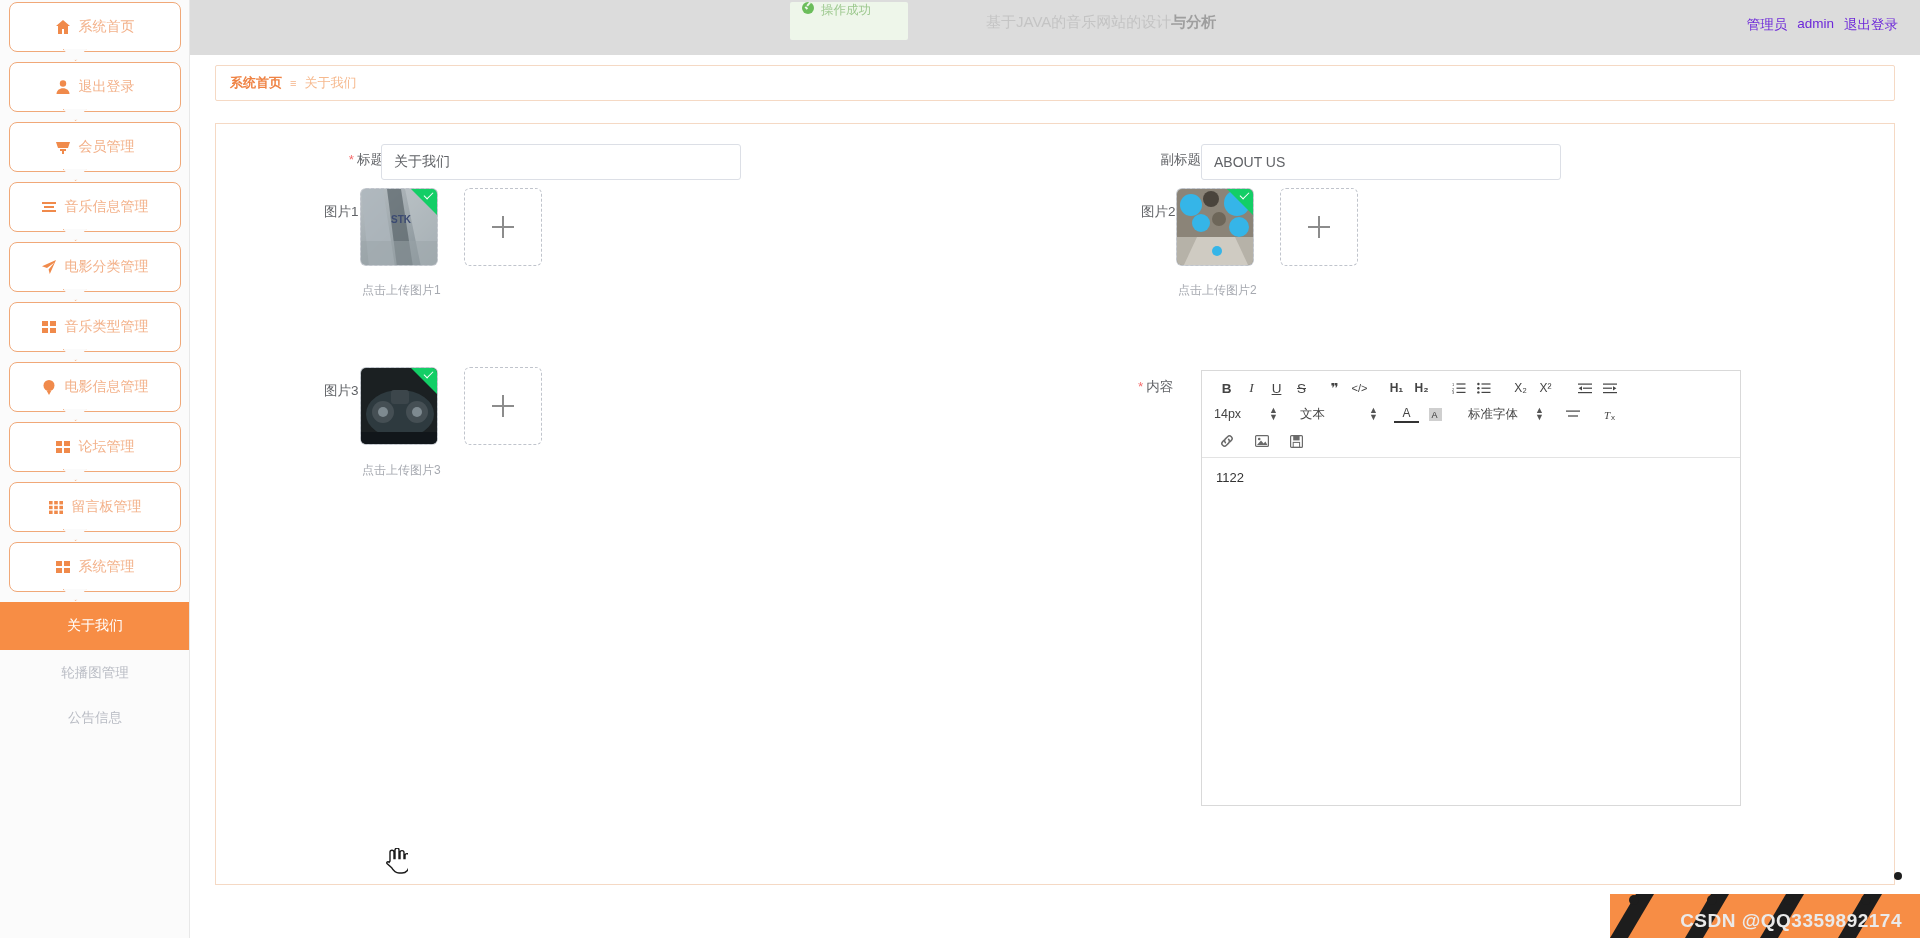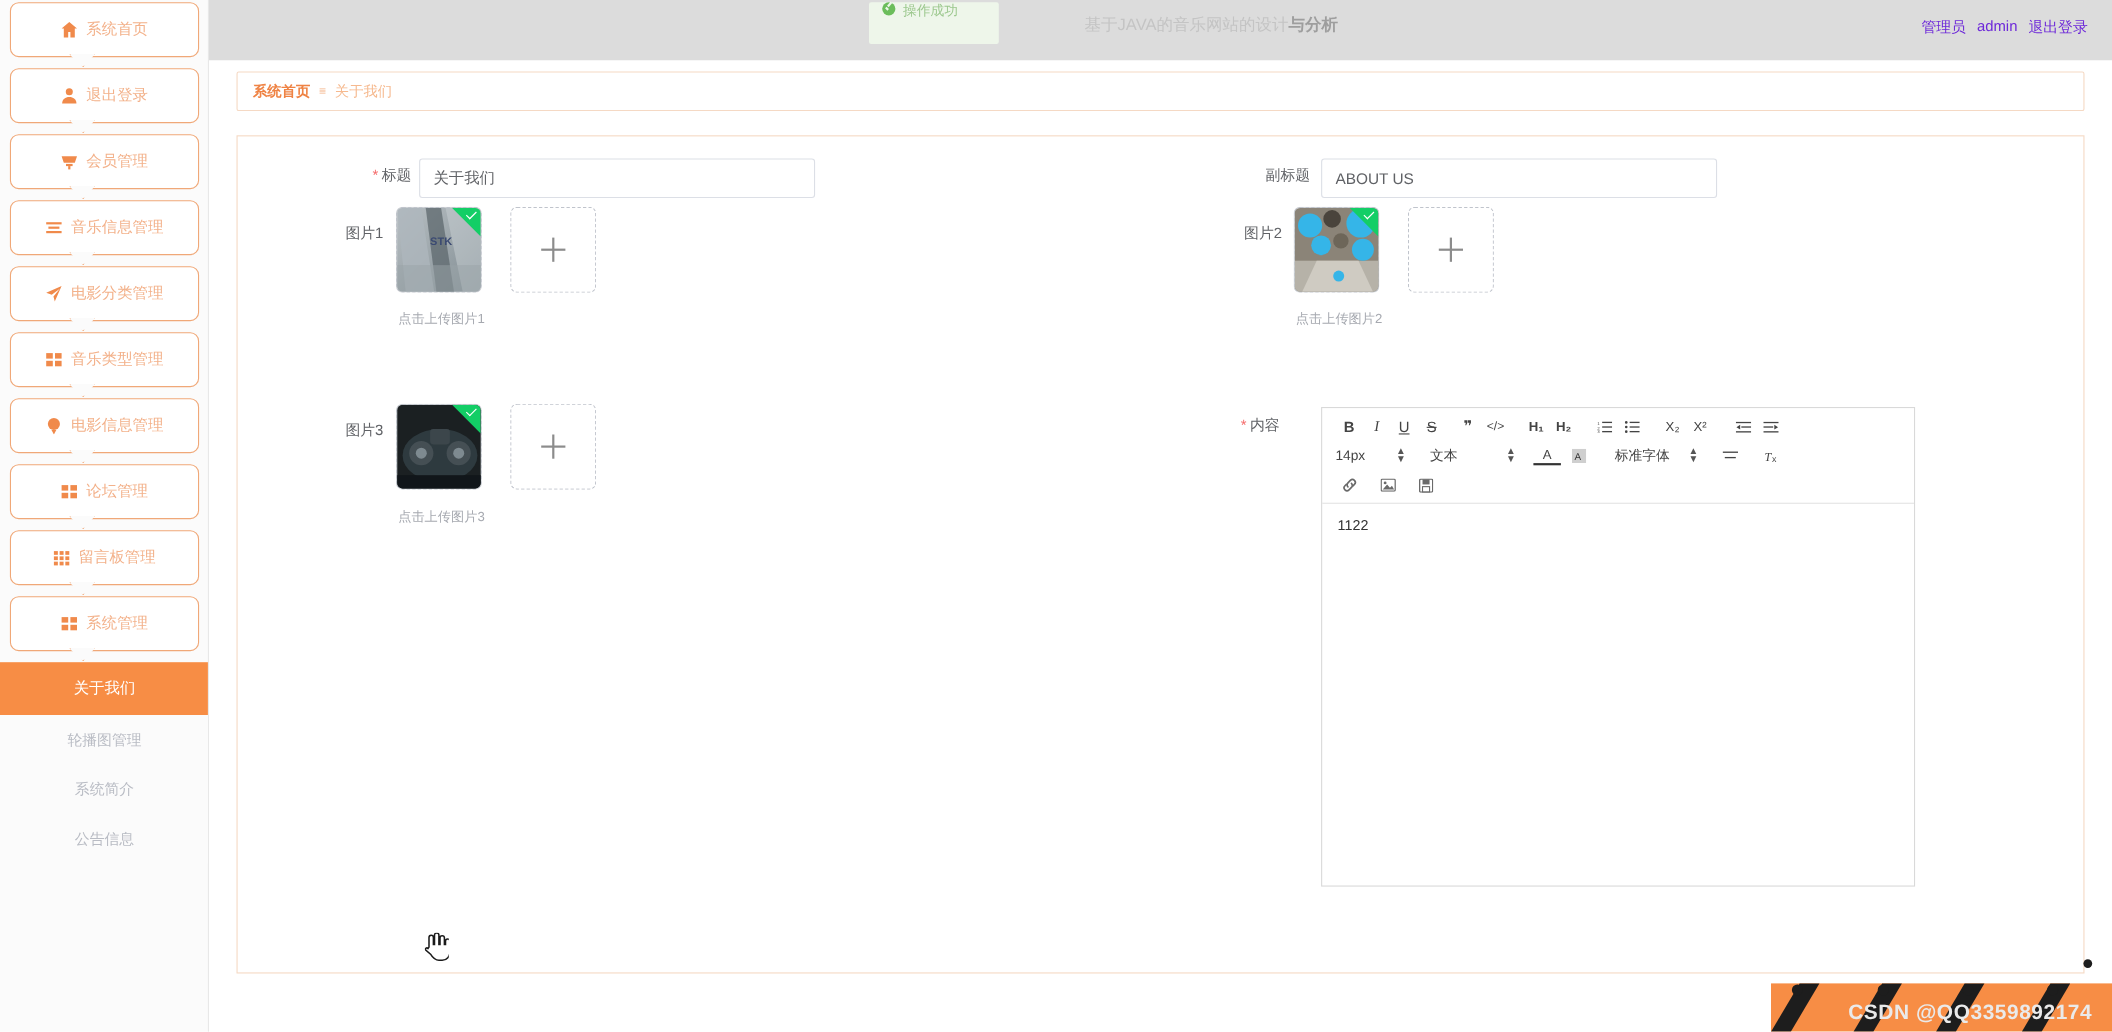--- a/index.html
+++ b/index.html
@@ -107,20 +107,21 @@
   .bc-cur { color: #f6b98e; }
 
   .form-card {
     margin-top: 22px; height: 762px;
     border: 1px solid #f5d9c4; background: #fff; position: relative;
   }
 
   .field-label {
     font-size: 13.5px; color: #606266; text-align: right;
     white-space: nowrap;
+    margin-left: 10px;
   }
   .req { color: #f56c6c; margin-right: 3px; }
 
   .inp {
     border: 1px solid #dcdfe6; border-radius: 3px; height: 36px;
     font-size: 14px; color: #606266; padding: 0 12px; outline: none;
     font-family: "Liberation Sans", sans-serif; background: #fff;
   }
 
   
@@ -323,23 +324,20 @@
           </svg>
       </span>
       <span class="menu-label">系统管理</span>
     </div>
 
     <div class="submenu-active">
       <span class="sub-label">关于我们</span>
     </div>
     <div class="submenu">
       <span class="sub-label">轮播图管理</span>
-    </div>
-    <div class="submenu">
-      <span class="sub-label">系统简介</span>
     </div>
     <div class="submenu">
       <span class="sub-label">公告信息</span>
     </div>
   </div>
 
   <div class="content">
 
     <div class="breadcrumb">
       <span class="bc-home">系统首页</span>

